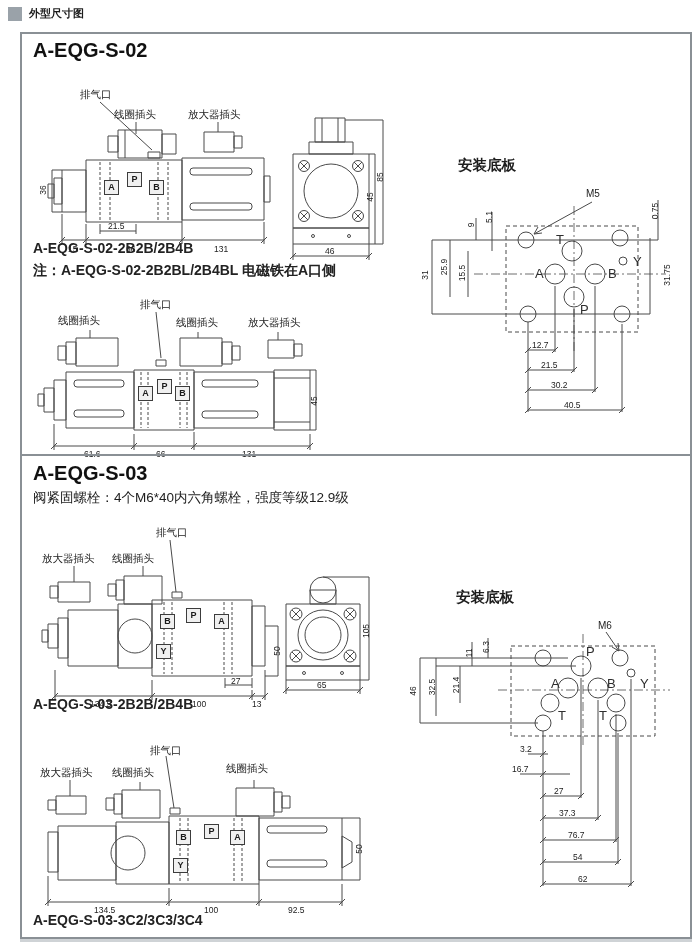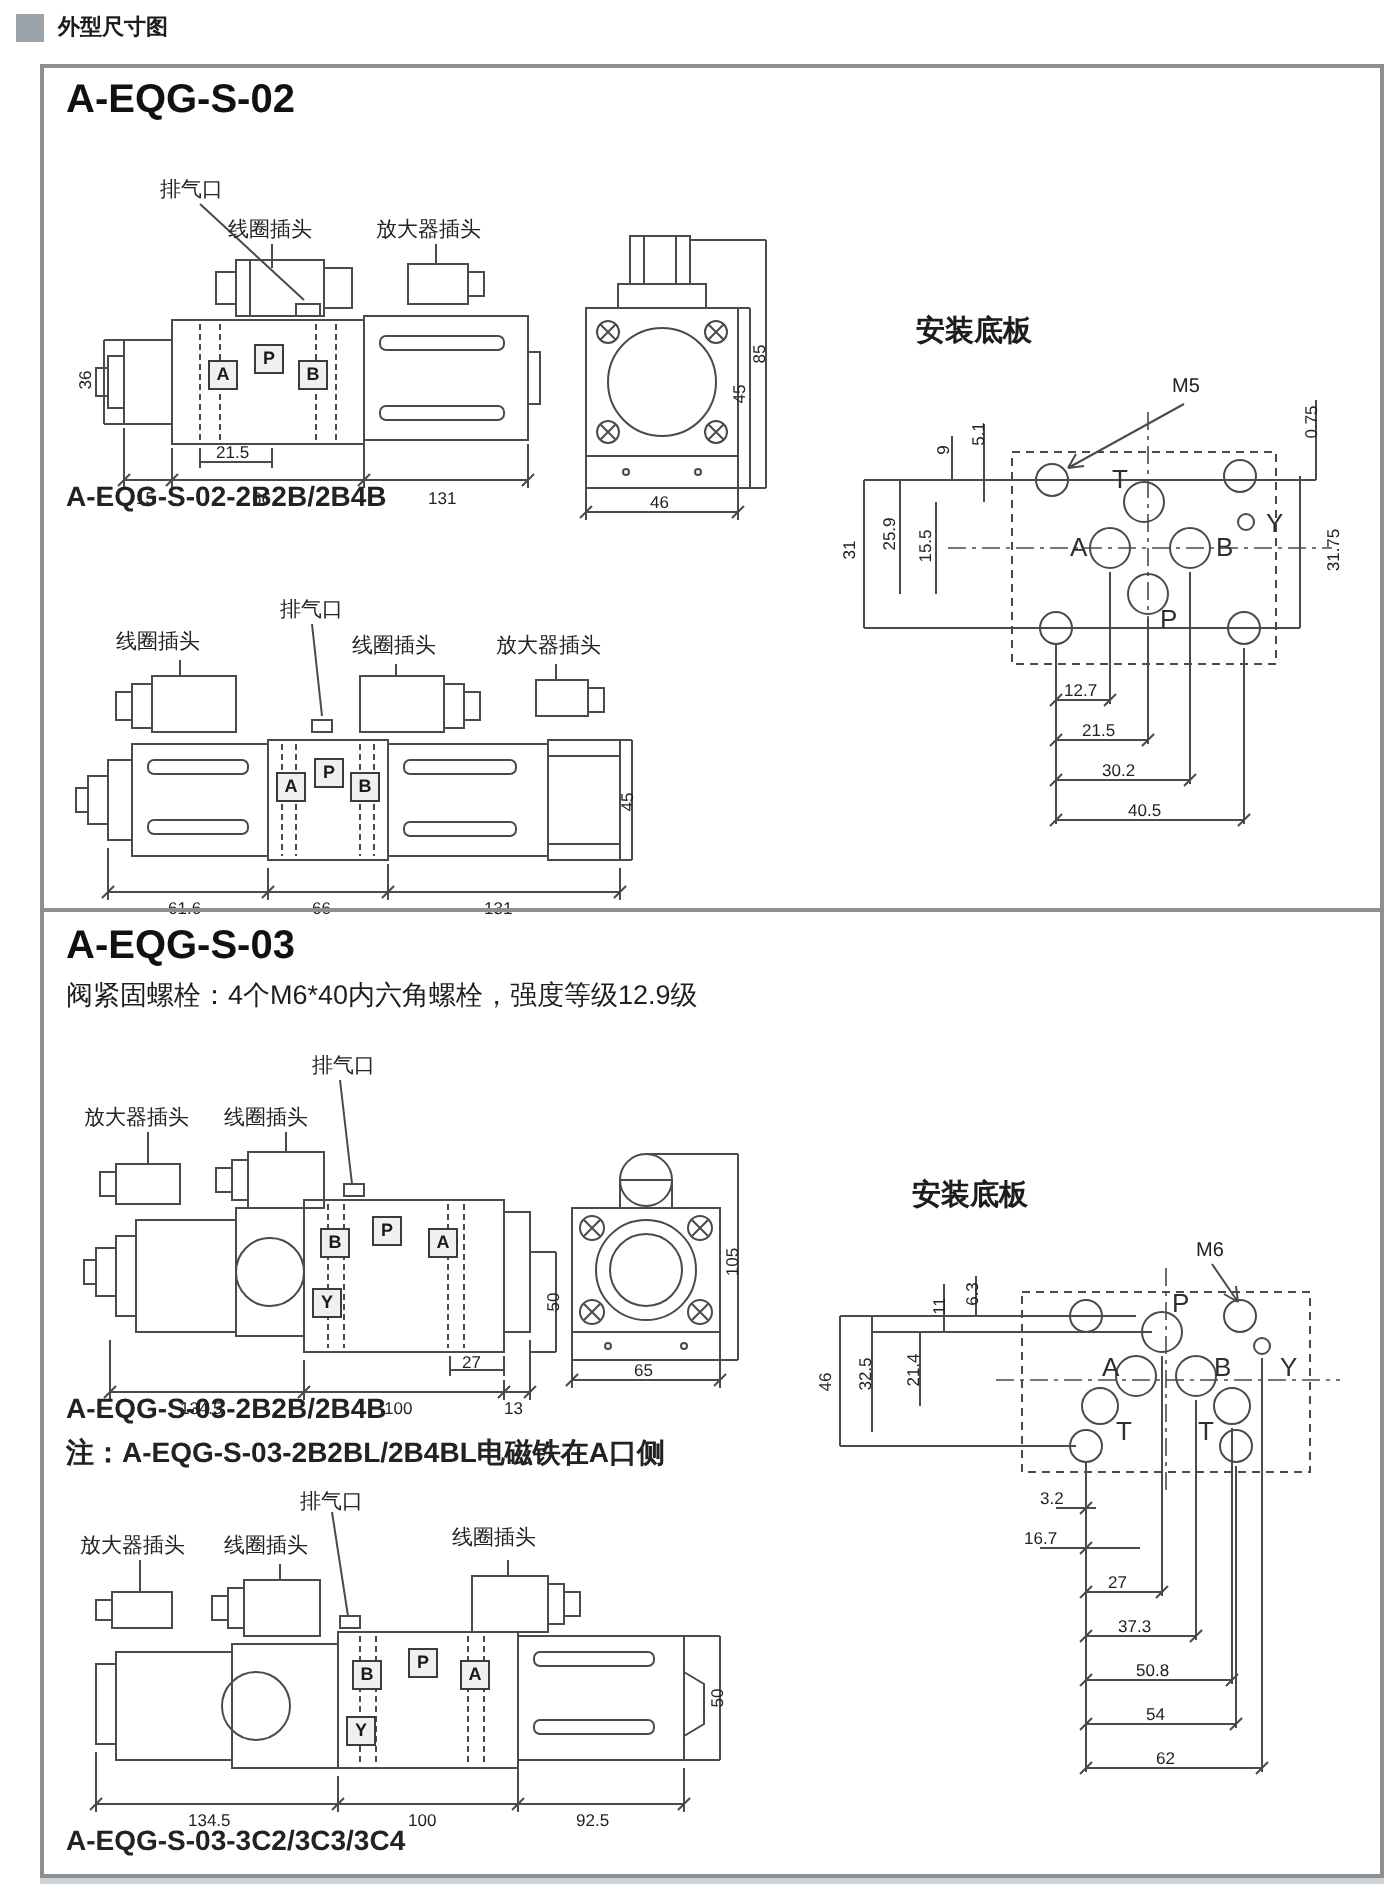--- a/index.html
+++ b/index.html
@@ -176,20 +176,21 @@
     <span class="dimv" style="left:69px;top:58px;">5.1</span>
     <span class="dimv" style="left:233px;top:52px;">0.75</span>
     <span class="dimv" style="left:242px;top:116px;">31.75</span>
     <span class="dim" style="left:118px;top:186px;">12.7</span>
     <span class="dim" style="left:127px;top:206px;">21.5</span>
     <span class="dim" style="left:137px;top:226px;">30.2</span>
     <span class="dim" style="left:150px;top:246px;">40.5</span>
   </div>
 
   <div class="model" style="left:11px;top:206px;">A-EQG-S-02-2B2B/2B4B</div>
+  <div class="note" style="left:11px;top:228px;">注：A-EQG-S-02-2B2BL/2B4BL 电磁铁在A口侧</div>
 
   <div class="drawing" style="left:6px;top:264px;width:292px;height:160px;">
     <svg width="292" height="160">
       <g stroke="#4a4a4a" stroke-width="1" fill="none">
         <path d="M62 32 V40"></path>
           <path d="M128 14 L133 60"></path>
           <path d="M170 34 V40"></path>
           <path d="M250 34 V42"></path>
         <rect x="48" y="40" width="42" height="28"></rect>
           <rect x="38" y="44" width="10" height="22"></rect>
@@ -386,27 +387,26 @@
     <span class="pletter" style="left:191px;top:122px;">T</span>
     <span class="dimv" style="left:0px;top:100px;">46</span>
     <span class="dimv" style="left:16px;top:96px;">32.5</span>
     <span class="dimv" style="left:40px;top:94px;">21.4</span>
     <span class="dimv" style="left:57px;top:62px;">11</span>
     <span class="dimv" style="left:72px;top:56px;">6.3</span>
     <span class="dim" style="left:112px;top:158px;">3.2</span>
     <span class="dim" style="left:104px;top:178px;">16.7</span>
     <span class="dim" style="left:146px;top:200px;">27</span>
     <span class="dim" style="left:151px;top:222px;">37.3</span>
-    <span class="dim" style="left:160px;top:244px;">50.8</span>
+    <span class="dim" style="left:160px;top:244px;">76.7</span>
     <span class="dim" style="left:165px;top:266px;">54</span>
     <span class="dim" style="left:170px;top:288px;">62</span>
   </div>
 
   <div class="model" style="left:11px;top:662px;">A-EQG-S-03-2B2B/2B4B</div>
-  <div class="note" style="left:11px;top:684px;">注：A-EQG-S-03-2B2BL/2B4BL电磁铁在A口侧</div>
 
   <div class="drawing" style="left:6px;top:710px;width:340px;height:172px;">
     <svg width="340" height="172">
       <g stroke="#4a4a4a" stroke-width="1" fill="none">
         <path d="M42 36 V52"></path>
           <path d="M112 38 V46"></path>
           <path d="M138 12 L146 64"></path>
           <path d="M226 36 V44"></path>
         <rect x="28" y="52" width="30" height="18"></rect>
           <rect x="20" y="56" width="8" height="10"></rect>

